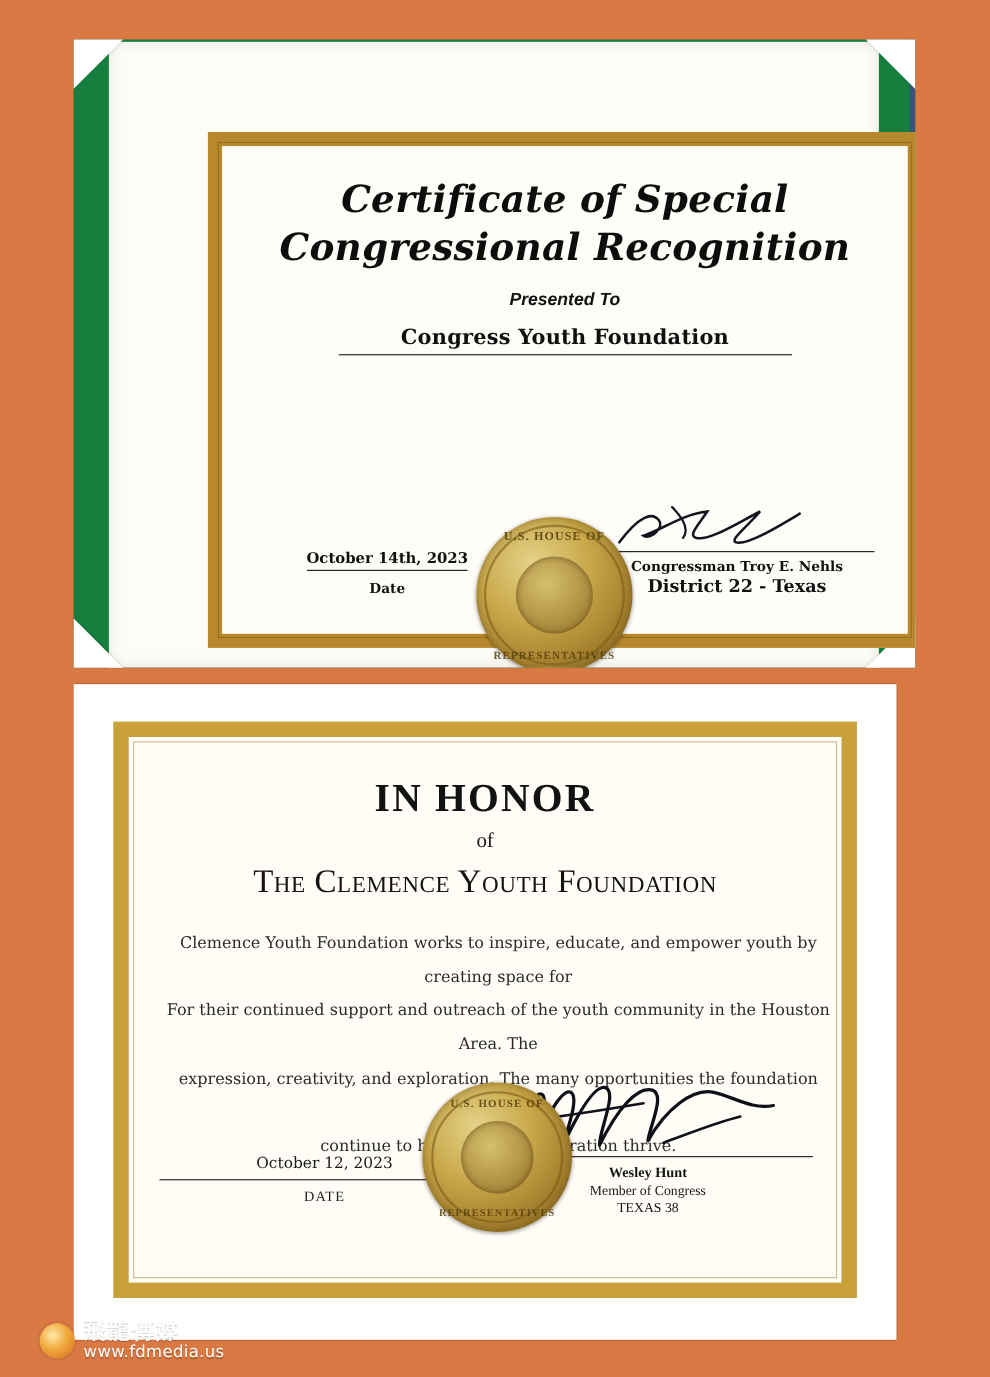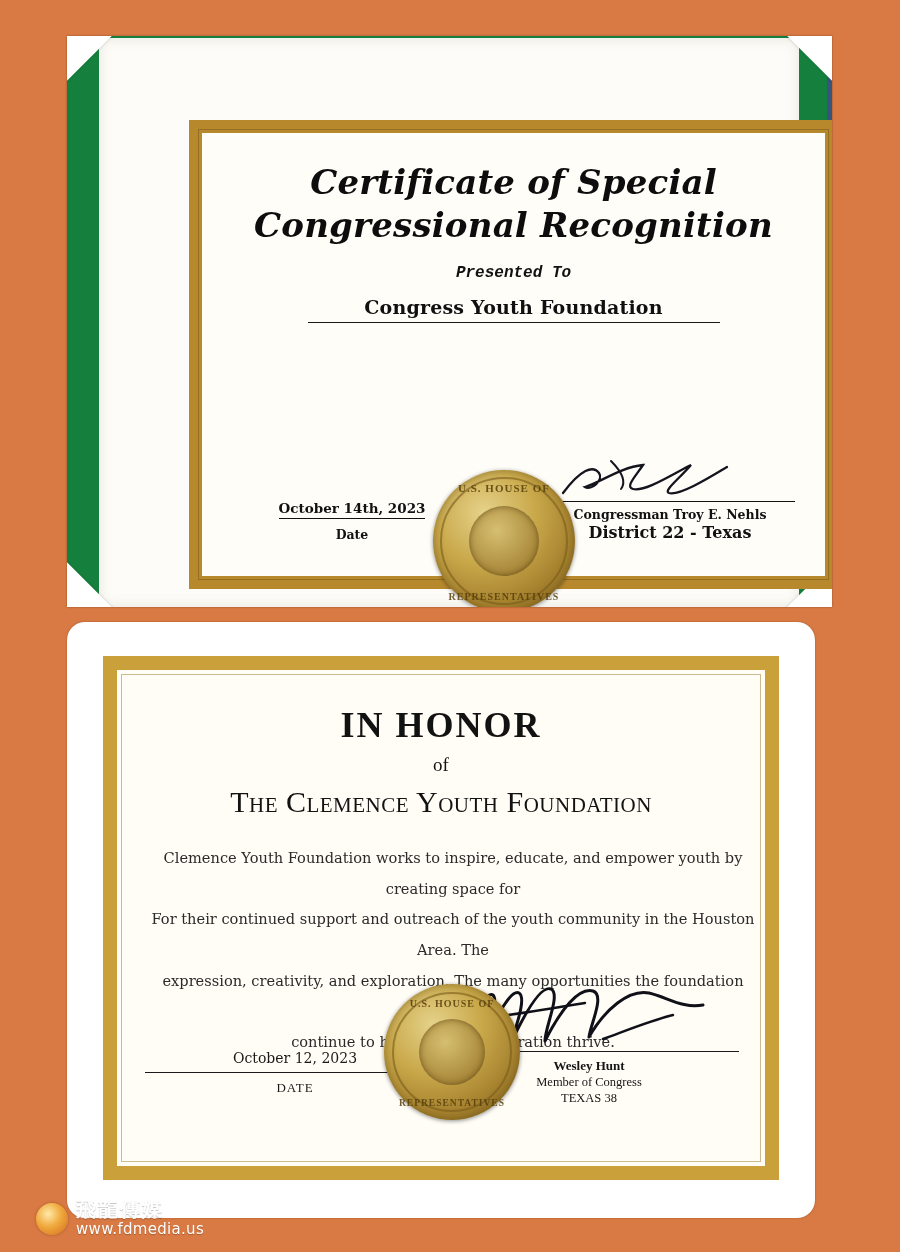--- a/index.html
+++ b/index.html
@@ -88,21 +88,21 @@
     font-family: "DejaVu Serif", serif;
     font-style: italic;
     font-size: 34px;
     line-height: 1.25;
     color: #0d0d0d;
     font-weight: 700;
     letter-spacing: .2px;
     margin-top: 6px;
   }
   .c1-presented {
-    font-family: Liberation Mono, monospace;
+    font-family: Liberation Sans, sans-serif;
     font-style: italic;
     font-size: 16px;
     color: #111;
     margin-top: 18px;
     font-weight: 600;
   }
   .c1-recipient-line {
     margin: 14px auto 0 auto;
     width: 412px;
     border-bottom: 1.4px solid #1a1a1a;
@@ -220,21 +220,20 @@
   
   .cert2-wrap {
     position: absolute;
     left: 67px;
     top: 622px;
     width: 748px;
     height: 596px;
     background: #ffffff;
     box-shadow: 0 0 2px rgba(0,0,0,0.3);
     overflow: hidden;
-    border-radius: 18px;
   }
   .cert2-goldframe {
     position: absolute;
     left: 36px;
     top: 34px;
     width: 676px;
     height: 524px;
     border: 14px solid #c9a03a;
     box-sizing: border-box;
     background: #fffdf6;

